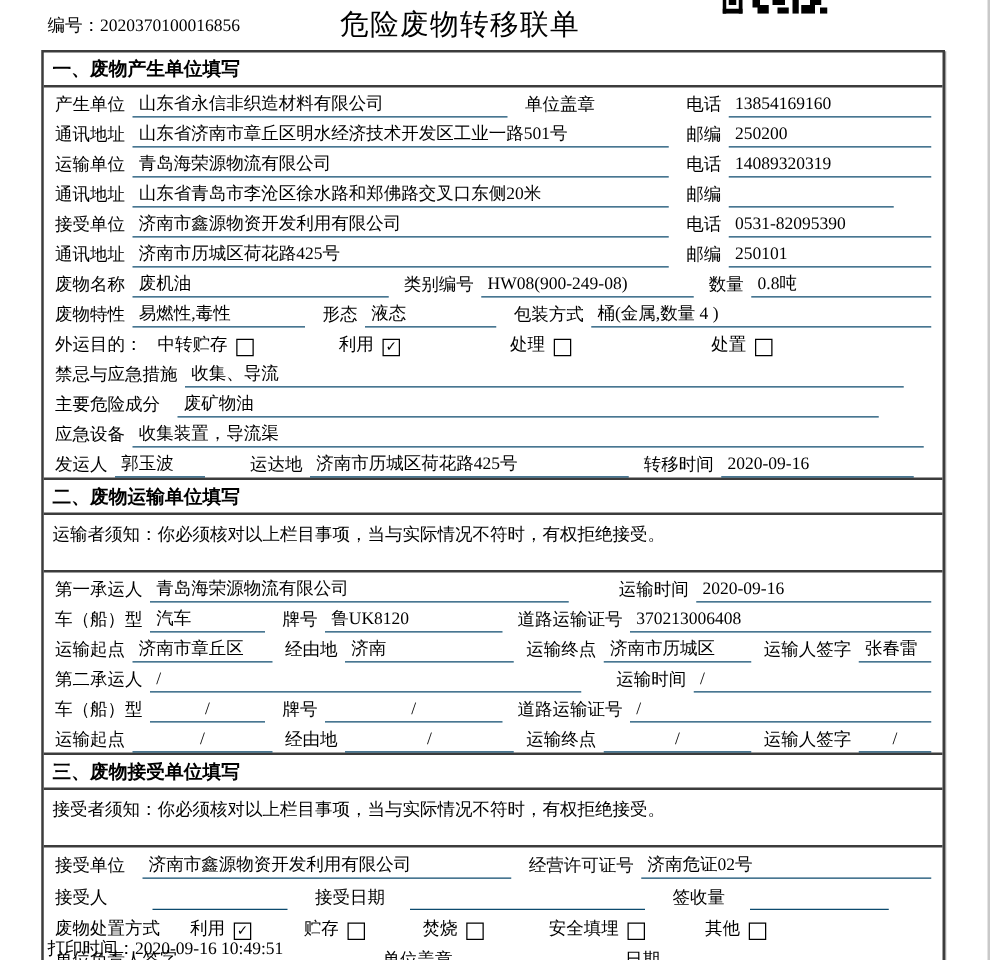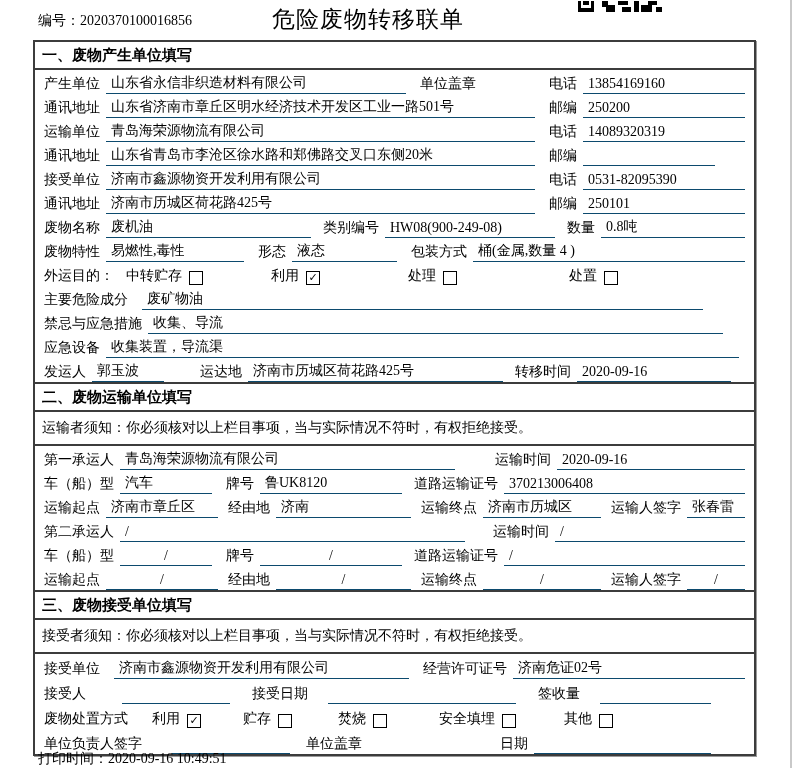--- a/index.html
+++ b/index.html
@@ -21,21 +21,21 @@
     position:absolute;left:33px;top:40px;width:723px;box-sizing:border-box;
     border:2px solid #3c3c3c;background:#fff;
     box-shadow:1px 1px 0 #9a9a9a;
   }
   .sec-h{
     font-family:"Liberation Sans","DejaVu Sans",sans-serif;
     font-weight:bold;font-size:15px;padding:4px 7px 3px;
     border-bottom:2px solid #3c3c3c;
   }
   .sec-top{border-top:2px solid #3c3c3c;}
-  .notice{padding:7px 7px 7px;border-bottom:2px solid #3c3c3c;}
+  .notice{padding:7px 7px 19px;border-bottom:2px solid #3c3c3c;}
 
   .row{display:flex;align-items:flex-end;height:24px;padding:0 9px;box-sizing:border-box;}
   .row25{height:25px;}
   .lbl{white-space:nowrap;padding-bottom:1px;}
   .u{
     border-bottom:1px solid #0c4a6e;padding:0 5px 1px;margin-left:6px;
     white-space:nowrap;overflow:hidden;box-sizing:border-box;
   }
   .fill{flex:1;}
   .left6{flex:0 0 505px;display:flex;align-items:flex-end;}
@@ -158,27 +158,27 @@
       <span class="cb"></span>
       <span class="opt" style="margin-left:68px;">利用</span>
       <span class="cb">✓</span>
       <span class="opt" style="margin-left:88px;">处理</span>
       <span class="cb"></span>
       <span class="opt" style="margin-left:112px;">处置</span>
       <span class="cb"></span>
     </div>
 
     <div class="row">
+      <span class="lbl">禁忌与应急措施</span>
+      <span class="u fill" style="margin-right:22px;">收集、导流</span>
+    </div>
+
+    <div class="row">
       <span class="lbl">主要危险成分</span>
       <span class="u fill" style="margin-left:14px;margin-right:42px;">废矿物油</span>
-    </div>
-
-    <div class="row">
-      <span class="lbl">禁忌与应急措施</span>
-      <span class="u fill" style="margin-right:22px;">收集、导流</span>
     </div>
 
     <div class="row">
       <span class="lbl">应急设备</span>
       <span class="u fill" style="margin-right:6px;">收集装置，导流渠</span>
     </div>
 
     <div class="row">
       <span class="lbl">发运人</span>
       <span class="u" style="width:72px;">郭玉波</span>

